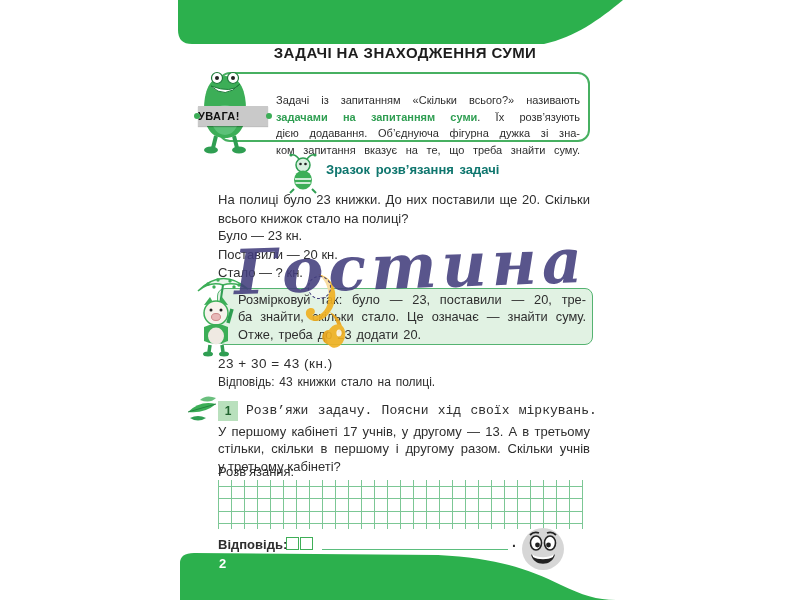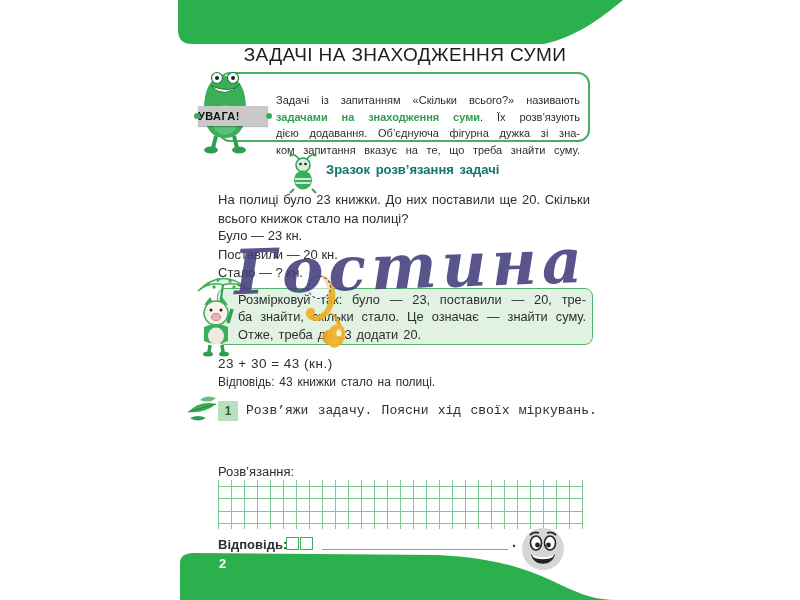--- a/index.html
+++ b/index.html
@@ -9,21 +9,21 @@
   }
   .abs { position:absolute; }
   svg { display:block; }
 
   
   #bands { position:absolute; left:0; top:0; z-index:1; pointer-events:none; }
 
   
   #page-title {
     left:218px; top:44px; width:374px; text-align:center;
-    font-size:19px; font-weight:normal; letter-spacing:.4px; color:#1d1d1d; z-index:5;
+    font-size:15px; font-weight:bold; letter-spacing:.4px; color:#1d1d1d; z-index:5;
   }
 
   
   #attn-box {
     left:218px; top:72px; width:372px; height:70px;
     border:2px solid #47b061; border-radius:12px; box-sizing:border-box;
     background:#ffffff; z-index:2;
   }
   #attn-text {
     left:276px; top:76px; width:304px; z-index:5;
@@ -129,21 +129,21 @@
   <svg id="bands" width="800" height="600" viewBox="0 0 800 600">
     <path d="M178,0 H623 C599,20 575,37 544,44 L192,44 Q178,44 178,30 Z" fill="#2cb04d"></path>
     <path d="M180,563 Q180,553 194,553 L438,555 C497,558 528,569 561,585 C582,595 597,600 616,600 L180,600 Z" fill="#2cb04d"></path>
   </svg>
 
   <div id="page-title" class="abs">ЗАДАЧІ НА ЗНАХОДЖЕННЯ СУМИ</div>
 
   <div id="attn-box" class="abs"></div>
   <div id="attn-text" class="abs">
     <div class="jline">Задачі із запитанням «Скільки всього?» називають</div>
-    <div class="jline"><span class="green-strong">задачами на знаходження суми</span><span>. Їх розв’язують</span></div>
+    <div class="jline"><span class="green-strong">задачами на запитанням суми</span><span>. Їх розв’язують</span></div>
     <div class="jline">дією додавання. Об’єднуюча фігурна дужка зі зна-</div>
     <div class="jline">ком запитання вказує на те, що треба знайти суму.</div>
   </div>
 
   <svg id="frog" class="abs" width="58" height="84" viewBox="0 0 58 84">
     <line x1="20" y1="66" x2="17" y2="78" stroke="#2f9e52" stroke-width="4"></line>
     <line x1="38" y1="66" x2="41" y2="78" stroke="#2f9e52" stroke-width="4"></line>
     <ellipse cx="15" cy="80" rx="7" ry="3.5" fill="#2f9e52"></ellipse>
     <ellipse cx="43" cy="80" rx="7" ry="3.5" fill="#2f9e52"></ellipse>
     <path d="M29,6 C45,6 50,22 50,40 C50,58 42,68 29,68 C16,68 8,58 8,40 C8,22 13,6 29,6 Z" fill="#3cae57"></path>
@@ -224,20 +224,25 @@
 
   <svg id="ex-leaf" class="abs" width="34" height="28" viewBox="0 0 34 28">
     <path d="M2,16 Q14,4 30,8 Q18,18 2,16 Z" fill="#3cae57"></path>
     <path d="M14,4 Q20,-2 30,2 Q24,8 14,4 Z" fill="#6abf7e"></path>
     <path d="M4,22 Q12,18 20,22 Q12,27 4,22 Z" fill="#2f9e52"></path>
     <line x1="2" y1="16" x2="30" y2="8" stroke="#1c7a38" stroke-width=".8"></line>
   </svg>
   <div id="ex-badge" class="abs">1</div>
   <div id="ex-task" class="abs">Розв’яжи задачу. Поясни хід своїх міркувань.</div>
 
+  <div id="ex-problem" class="abs">
+    <div class="jline">У першому кабінеті 17 учнів, у другому — 13. А в третьому</div>
+    <div class="jline">стільки, скільки в першому і другому разом. Скільки учнів</div>
+    <div>у третьому кабінеті?</div>
+  </div>
   <div id="solution-label" class="abs">Розв’язання:</div>
 
   <div id="grid" class="abs">
     <div id="grid-inner"></div>
   </div>
 
   <div id="answer-label" class="abs">Відповідь:</div>
   <div id="ans-sq1" class="ans-square"></div>
   <div id="ans-sq2" class="ans-square"></div>
   <div id="answer-line" class="abs"></div>

